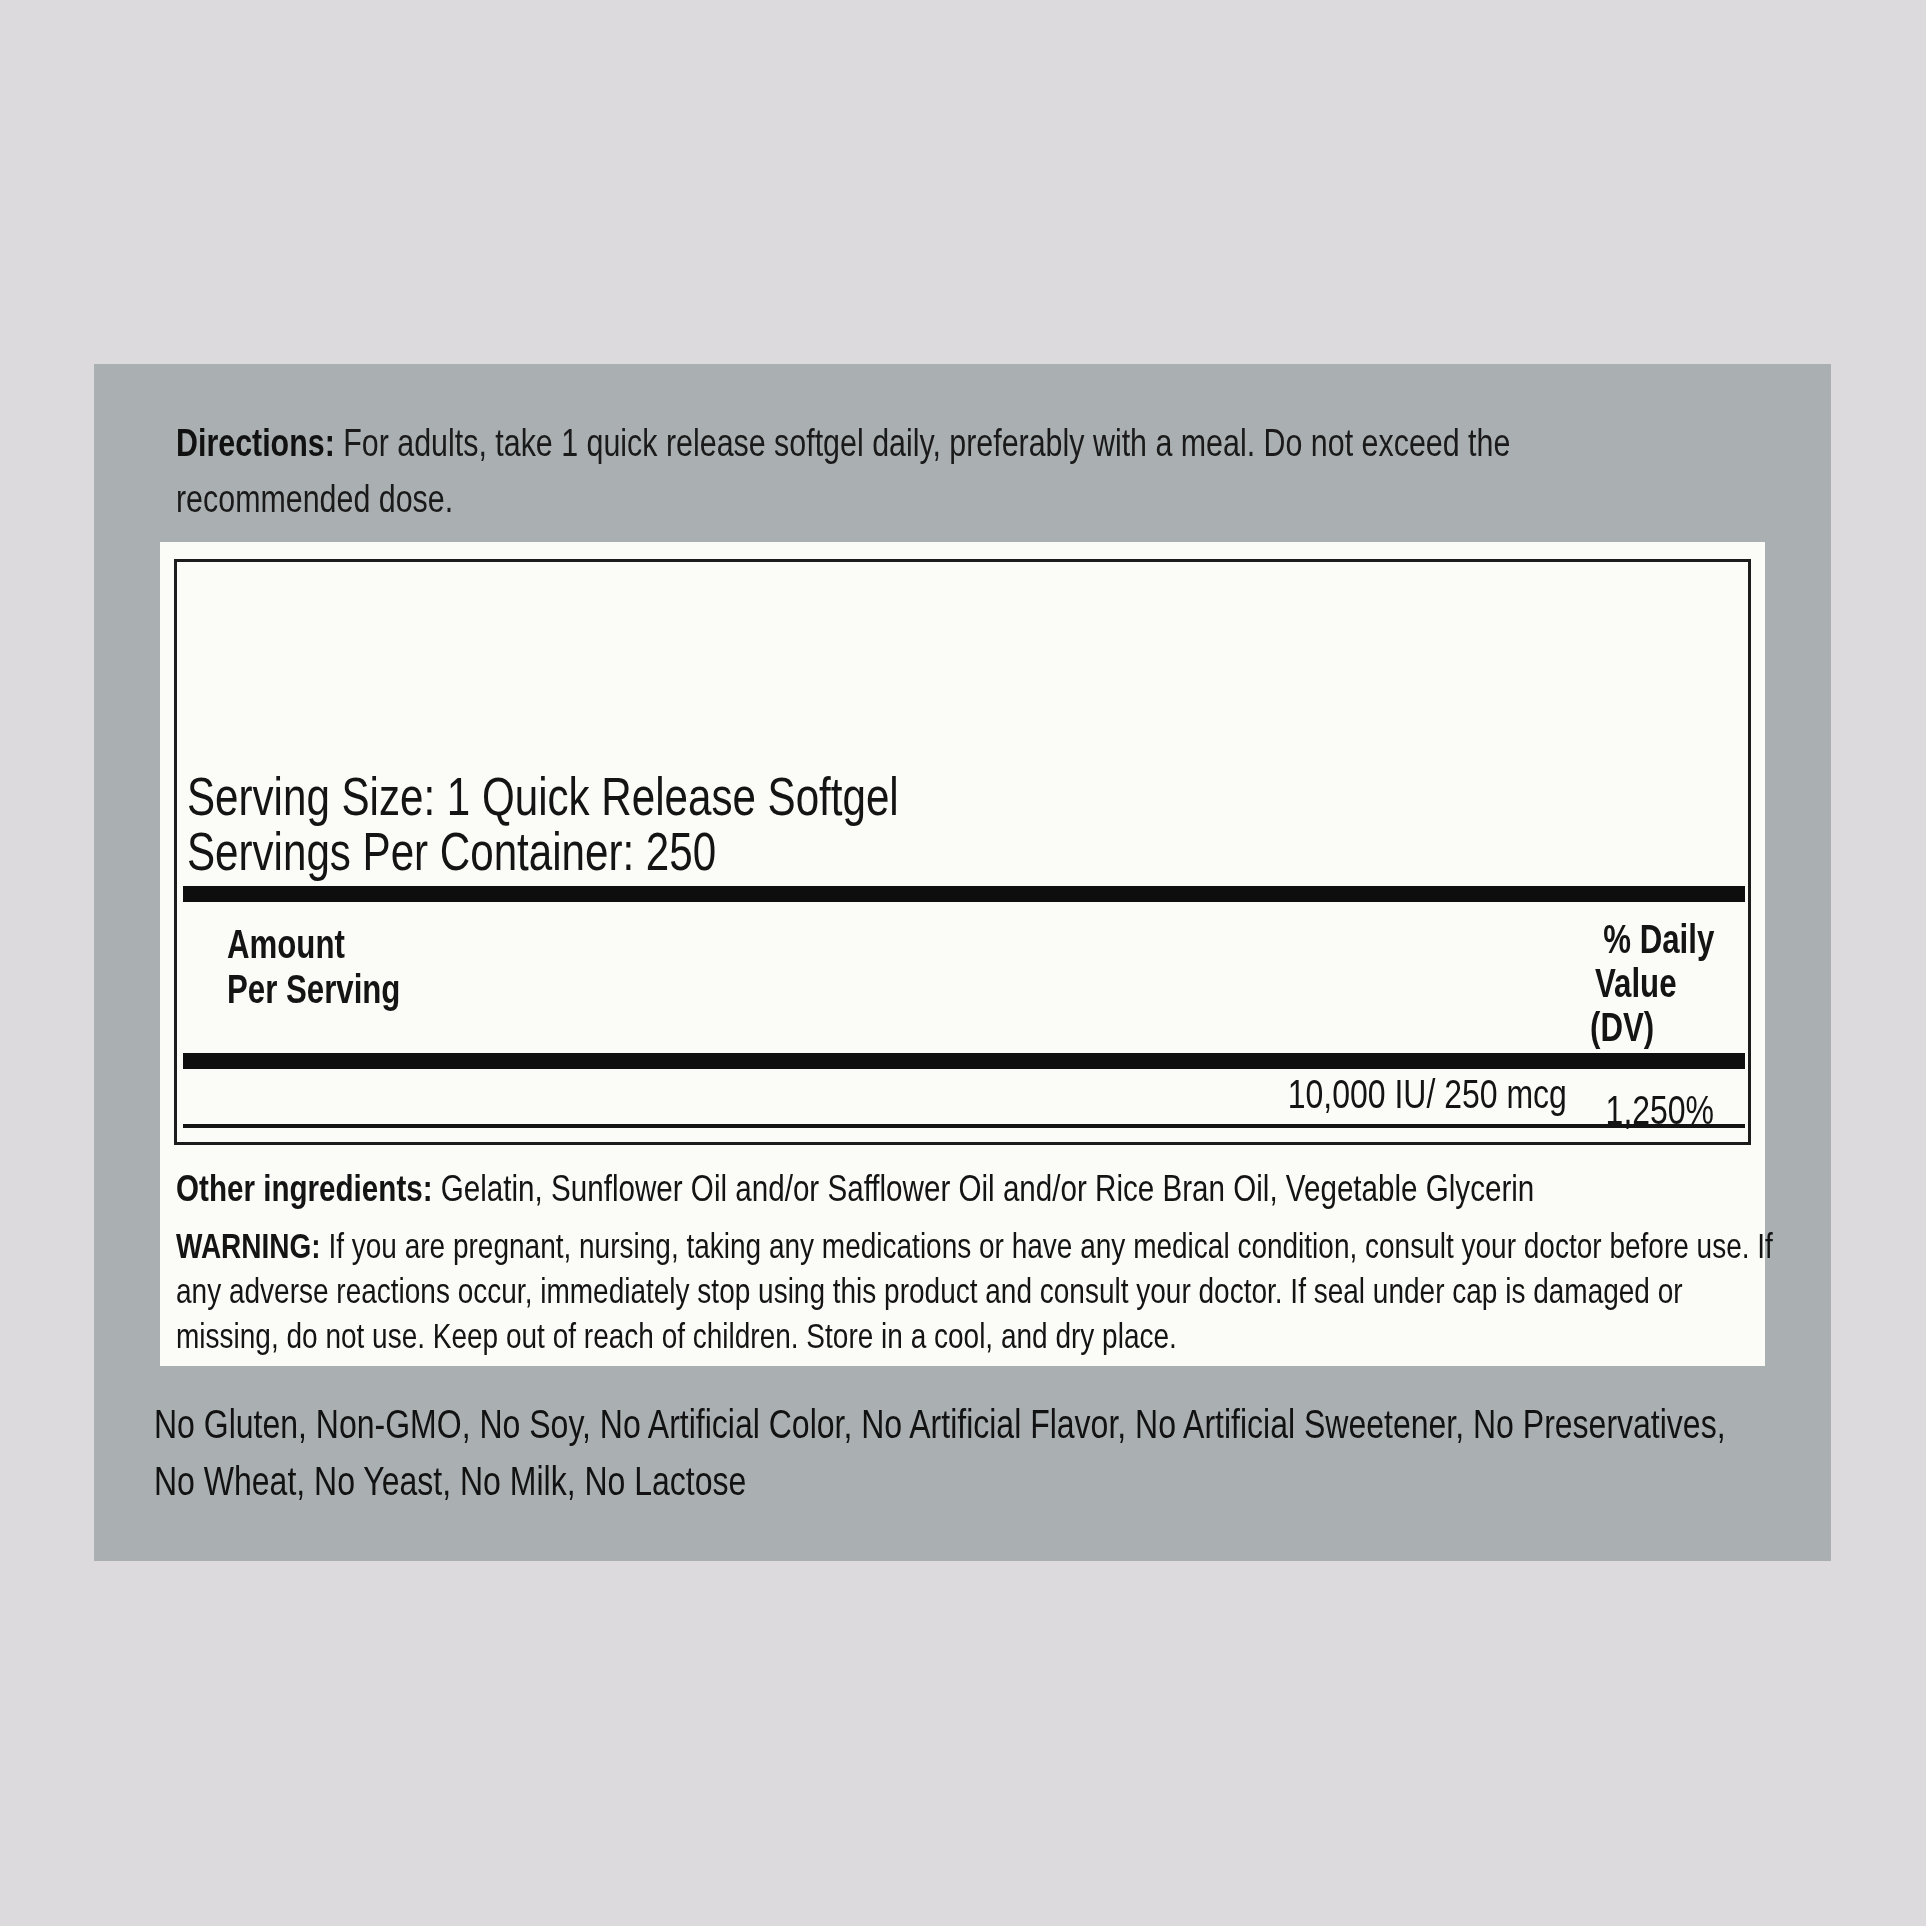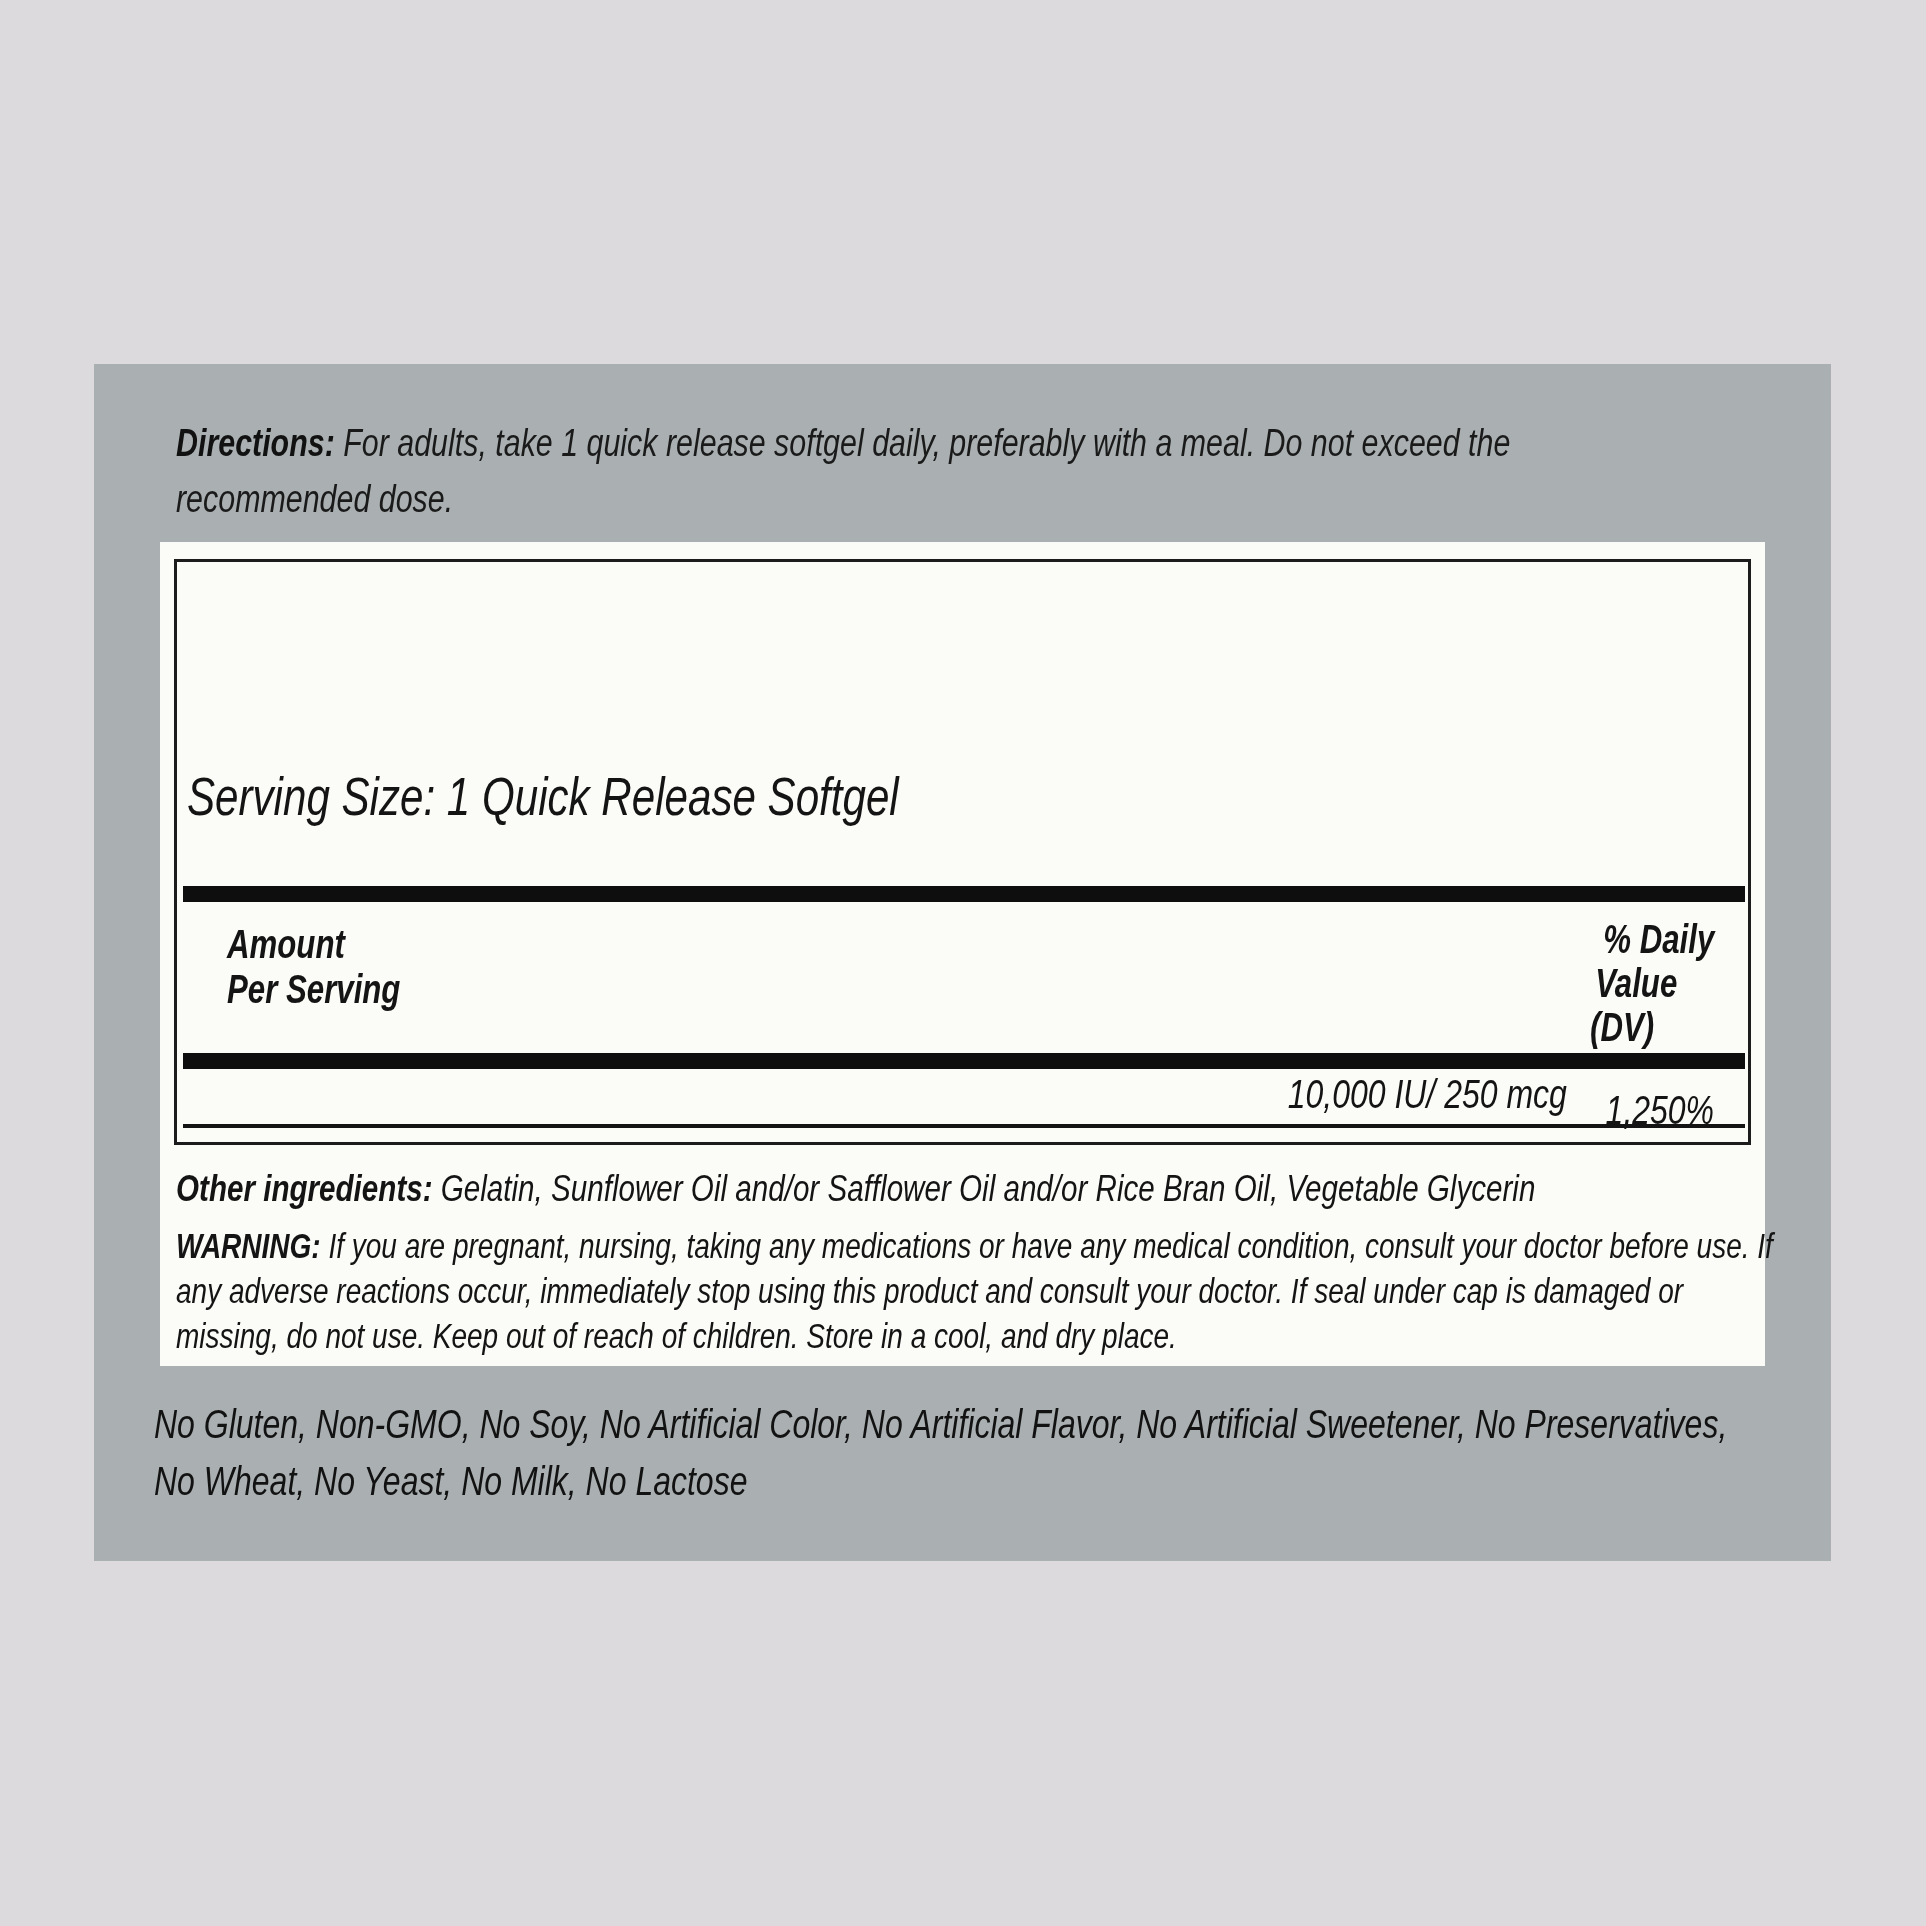--- a/index.html
+++ b/index.html
@@ -13,21 +13,20 @@
   body{
     background:var(--page-bg);
     font-family:"Liberation Sans","DejaVu Sans",sans-serif;
     color:var(--ink);
     position:relative;
     overflow:hidden;
   }
   .panel{
     position:absolute;left:94px;top:364px;width:1737px;height:1197px;
     background:var(--panel-bg);
-    font-style:italic;
   }
   
   .cx-block{transform:scaleX(0.8);transform-origin:0 0;}
   .cx-l{display:inline-block;transform:scaleX(0.78);transform-origin:0 50%;white-space:nowrap;}
   .cx-r{display:inline-block;transform:scaleX(0.78);transform-origin:100% 50%;white-space:nowrap;}
 
   .directions{
     position:absolute;left:82px;top:51px;
     width:1906px;font-size:38px;line-height:56px;color:#1a1a1a;
   }
@@ -82,20 +81,21 @@
 
   <p class="directions cx-block"><strong>Directions:</strong> <span>For adults, take 1 quick release softgel daily, preferably with a meal. Do not exceed the recommended dose.</span></p>
 
   <div class="facts-box">
 
     <div class="facts-frame">
 
 
       <div class="serving-line serving-size"><span class="cx-l">Serving Size: 1 Quick Release Softgel</span></div>
 
+      <div class="serving-line servings"><span class="cx-l">Servings Per Container: 250</span></div>
 
       <div class="bar bar1"></div>
 
       <div class="hdr-left">
         <div><span class="cx-l">Amount</span></div>
         <div><span class="cx-l">Per Serving</span></div>
       </div>
 
       <div class="hdr-right">
         <div><span class="cx-r">% Daily</span></div>

